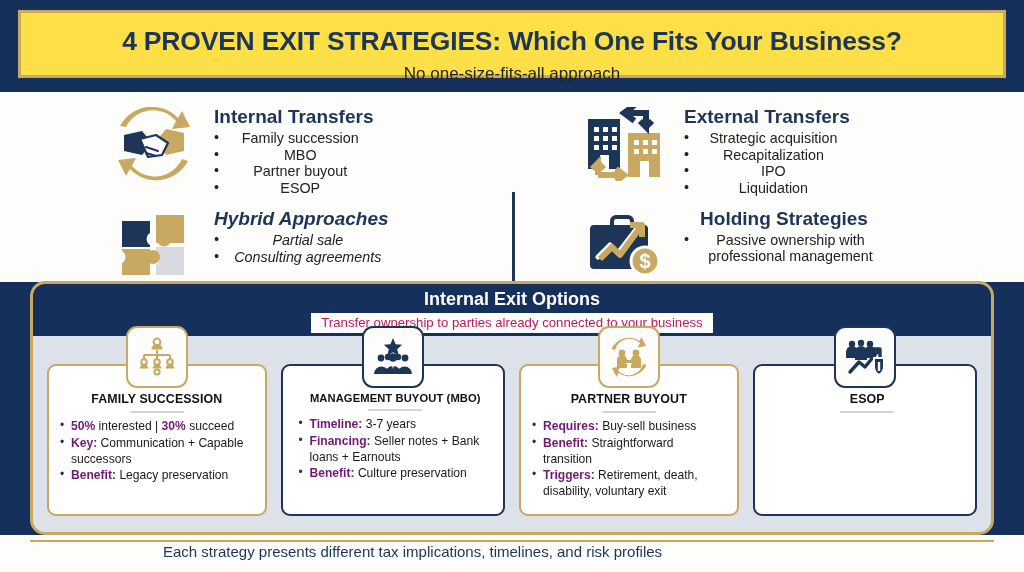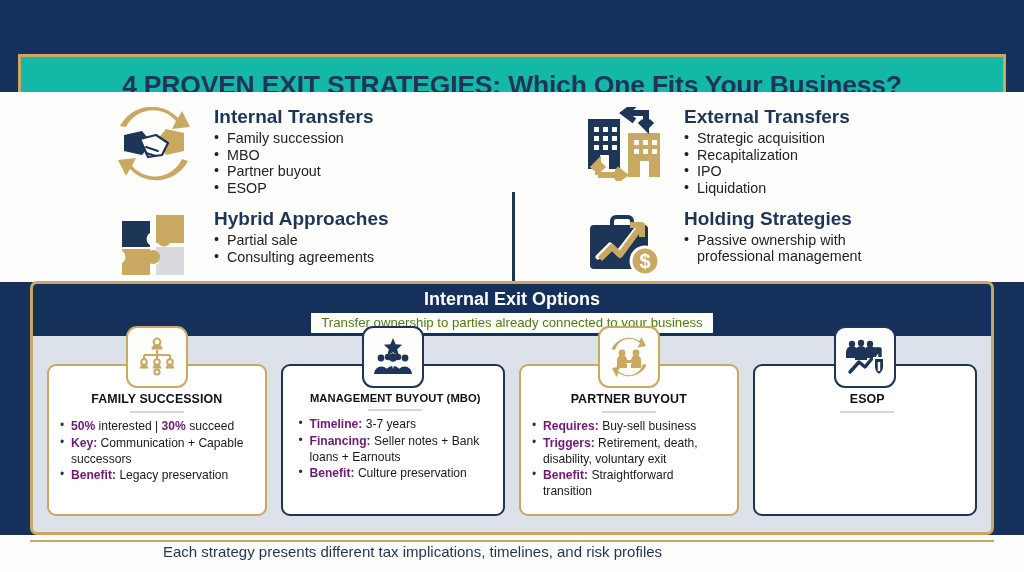--- a/index.html
+++ b/index.html
@@ -7,23 +7,22 @@
   body {
     font-family:"Liberation Sans", sans-serif;
     background:#16305c;
     width:1024px; height:572px;
     position:relative; overflow:hidden;
   }
 
   
   .title-band{
     position:absolute; left:18px; top:10px; width:988px; height:68px;
-    background:#14b8a6;
+    background:#fde047;
     border:3px solid #c9a961;
-    margin-top:44px;
   }
   .title-main{
     text-align:center; color:#1d3557;
     font-size:26.5px; font-weight:bold; letter-spacing:-0.2px;
     margin-top:13px; white-space:nowrap;
   }
   .title-sub{
     text-align:center; color:#222; font-size:17px; margin-top:7px;
   }
 
@@ -38,57 +37,57 @@
   }
   .divider-v{
     position:absolute; left:512px; top:100px; width:3px; height:178px;
     background:#1d3557;
   }
   .quad{
     position:absolute; display:flex; align-items:flex-start; gap:14px;
   }
   .q1{ left:108px; top:104px; }
   .q2{ left:578px; top:104px; }
-  .q3{ left:108px; top:206px; }
+  .q3{ left:108px; top:206px;font-style:italic; }
   .q4{ left:578px; top:206px; }
   .q-icon{ width:92px; flex:0 0 92px; height:80px;
            display:flex; align-items:center; justify-content:center; }
   .q-icon svg{ display:block; }
-  .q-body{ padding-top:2px; }
+  .q-body{ padding-top:2px;text-align:center; }
   .q-title{
     color:#1d3557; font-size:19px; font-weight:bold; margin-bottom:2px;
   }
   .q-list{ list-style:none; }
   .q-list li{
     color:#222; font-size:14.3px; line-height:1.17;
     padding-left:13px; position:relative;
   }
   .q-list li::before{
     content:"•"; position:absolute; left:0; top:-1px; color:#222;
   }
   .q-list li.two-line{ line-height:1.14; }
 
   
   .panel{
     position:absolute; left:30px; top:281px; width:964px; height:254px;
-    border:3px solid #c9a961; border-radius:7px;
+    border:3px solid #c9a961; border-radius:15px;
     background:#dde1e9; overflow:hidden;
   }
   .panel-head{
     height:52px; background:#16305c; position:relative;
   }
   .panel-head-title{
     text-align:center; color:#ffffff; font-size:18px; font-weight:bold;
     padding-top:5px;
   }
   .panel-head-sub-wrap{
     display:flex; justify-content:center; margin-top:3px;
   }
   .panel-head-sub{
-    background:#fdfdfb; color:#4d7c0f; font-size:13.2px;
+    background:#fdfdfb; color:#be185d; font-size:13.2px;
     padding:2px 10px 3px 10px;
   }
 
   .cards{
     position:absolute; left:0; top:52px; width:958px; height:196px;
     display:flex; gap:14px; padding:28px 14px 0 14px;
   }
   .card{
     position:relative; flex:1 1 0; background:#ffffff;
     border-radius:9px; height:152px;
@@ -326,22 +325,22 @@
           <path d="M9 32 L9 24 a5 5 0 0 1 10 0 L19 32 Z" fill="#c9a961"></path>
           <path d="M23 32 L23 24 a5 5 0 0 1 10 0 L33 32 Z" fill="#c9a961"></path>
           <path d="M18 24 L24 24 L24 28 L18 28 Z" fill="#fdfdfb"></path>
           <path d="M17 25.5 L25 25.5" stroke="#c9a961" stroke-width="3" stroke-linecap="round"></path>
         </svg>
       </div>
       <div class="card-title">PARTNER BUYOUT</div>
       <div class="card-rule"></div>
       <ul class="card-list">
         <li><span class="lead">Requires:</span><span> Buy-sell business</span></li>
+        <li><span class="lead">Benefit:</span><span> Straightforward transition</span></li>
         <li><span class="lead">Triggers:</span><span> Retirement, death, disability, voluntary exit</span></li>
-        <li><span class="lead">Benefit:</span><span> Straightforward transition</span></li>
       </ul>
     </div>
 
     <div class="card navy">
       <div class="badge navy">
         <svg width="42" height="42" viewBox="0 0 42 42">
           <circle cx="8" cy="8" r="3.2" fill="#1d3557"></circle>
           <circle cx="17" cy="7" r="3.2" fill="#1d3557"></circle>
           <circle cx="26" cy="8" r="3.2" fill="#1d3557"></circle>
           <path d="M2 22 L2 16 a6 6 0 0 1 12 0 L14 22 Z" fill="#1d3557"></path>

